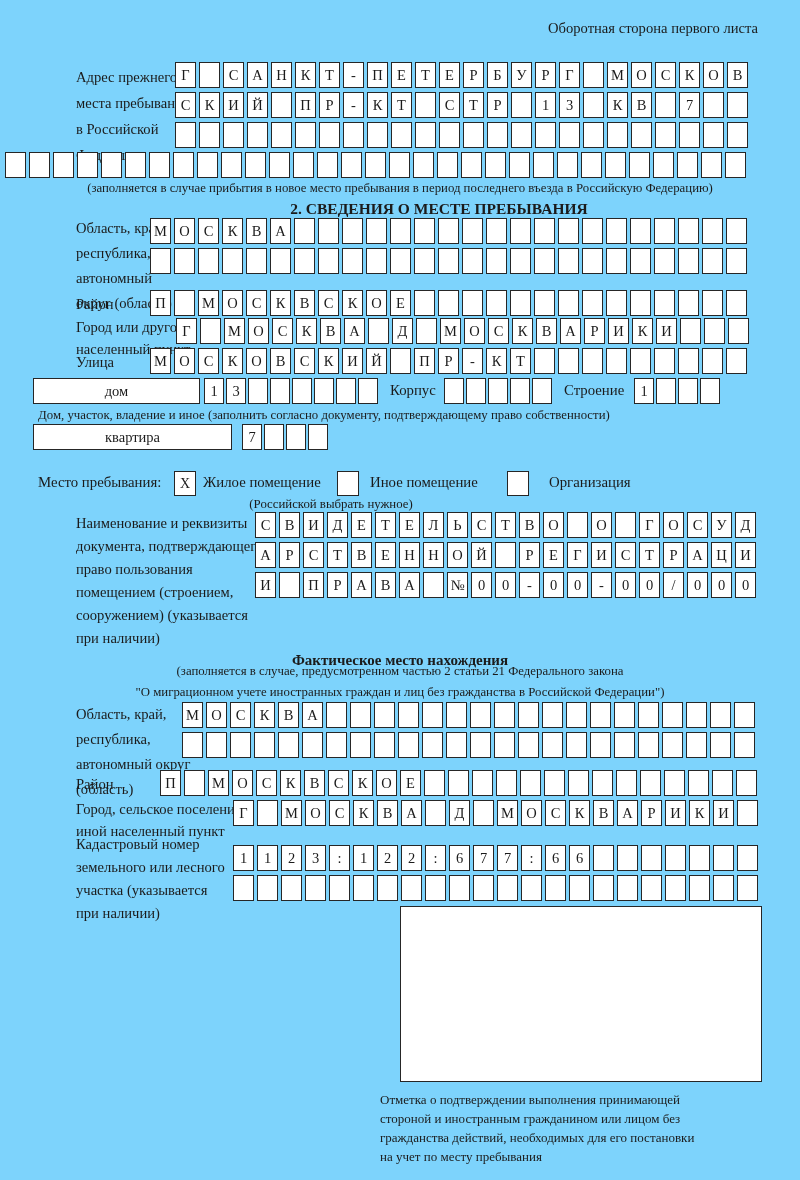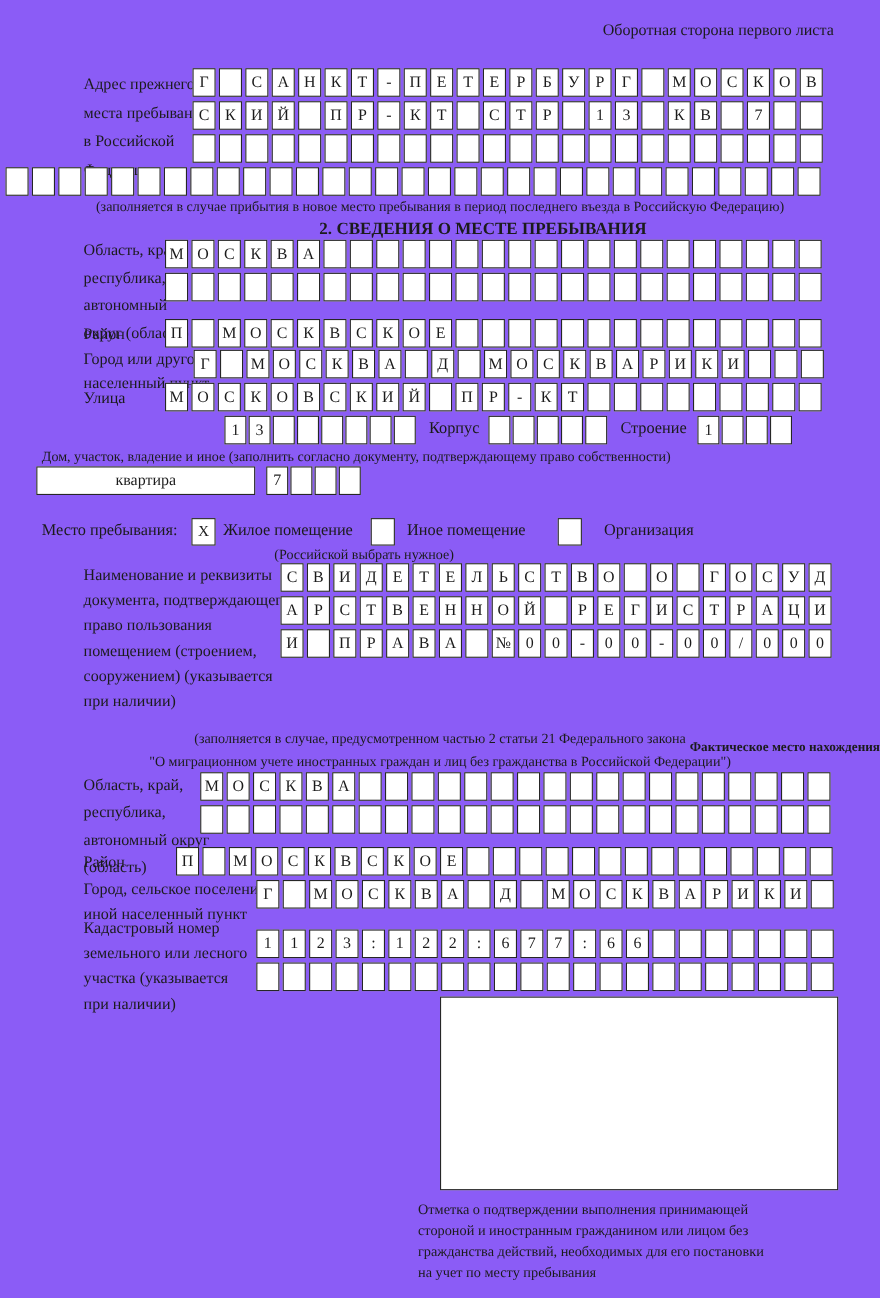--- a/index.html
+++ b/index.html
@@ -1,18 +1,18 @@
 <!DOCTYPE html>
 <html><head>
 <meta charset="utf-8">
 <style>
   * { margin:0; padding:0; box-sizing:border-box; }
   html,body { background:#ffffff; }
   body { font-family:"Liberation Serif","DejaVu Serif",serif; color:#1b1b1b; }
-  .page { position:relative; width:800px; height:1180px; background:#8b5cf6; overflow:hidden; }
+  .page { position:relative; width:800px; height:1180px; background:#7dd3fc; overflow:hidden; }
   .abs { position:absolute; }
   .grid { position:absolute; display:flex; gap:3px; }
   .grid.tight { gap:2px; }
   .cb { width:21px; height:26px; border:1.5px solid #262626; display:flex; align-items:center;
         justify-content:center; font-size:14.5px; flex:0 0 auto; background:#fff; overflow:hidden; }
   .grid.tight .cb { width:20px; }
   .lbl { position:absolute; font-size:14.6px; line-height:25px; white-space:pre-line;margin-left:38px; }
   .cap { position:absolute; font-size:12.8px; white-space:pre-line; }
   .center { left:0; width:800px; text-align:center; }
   .h { position:absolute; font-weight:bold; font-size:15.5px; }
@@ -288,20 +288,21 @@
       <span class="cb"></span>
       <span class="cb"></span>
       <span class="cb"></span>
       <span class="cb"></span>
       <span class="cb"></span>
       <span class="cb"></span>
       <span class="cb"></span>
       <span class="cb"></span>
     </div>
 
+  <div class="widebox" style="left:33px; top:378px; width:167px;">дом</div>
   <div class="grid tight" style="left:204px; top:378px;">
       <span class="cb">1</span>
       <span class="cb">3</span>
       <span class="cb"></span>
       <span class="cb"></span>
       <span class="cb"></span>
       <span class="cb"></span>
       <span class="cb"></span>
       <span class="cb"></span>
     </div>
@@ -408,21 +409,21 @@
       <span class="cb">0</span>
       <span class="cb">-</span>
       <span class="cb">0</span>
       <span class="cb">0</span>
       <span class="cb">/</span>
       <span class="cb">0</span>
       <span class="cb">0</span>
       <span class="cb">0</span>
     </div>
 
-  <div class="h center" style="top:672px; font-size:12px;text-align:right;">Фактическое место нахождения</div>
+  <div class="h center" style="top:652px; font-size:15px;">Фактическое место нахождения</div>
   <div class="cap center" style="top:661px; line-height:21px;">(заполняется в случае, предусмотренном частью 2 статьи 21 Федерального закона
 "О миграционном учете иностранных граждан и лиц без гражданства в Российской Федерации")</div>
 
   <div class="lbl" style="left:38px; top:702px;">Область, край,
 республика,
 автономный округ
 (область)</div>
   <div class="grid" style="left:182px; top:702px;">
       <span class="cb">М</span>
       <span class="cb">О</span>

